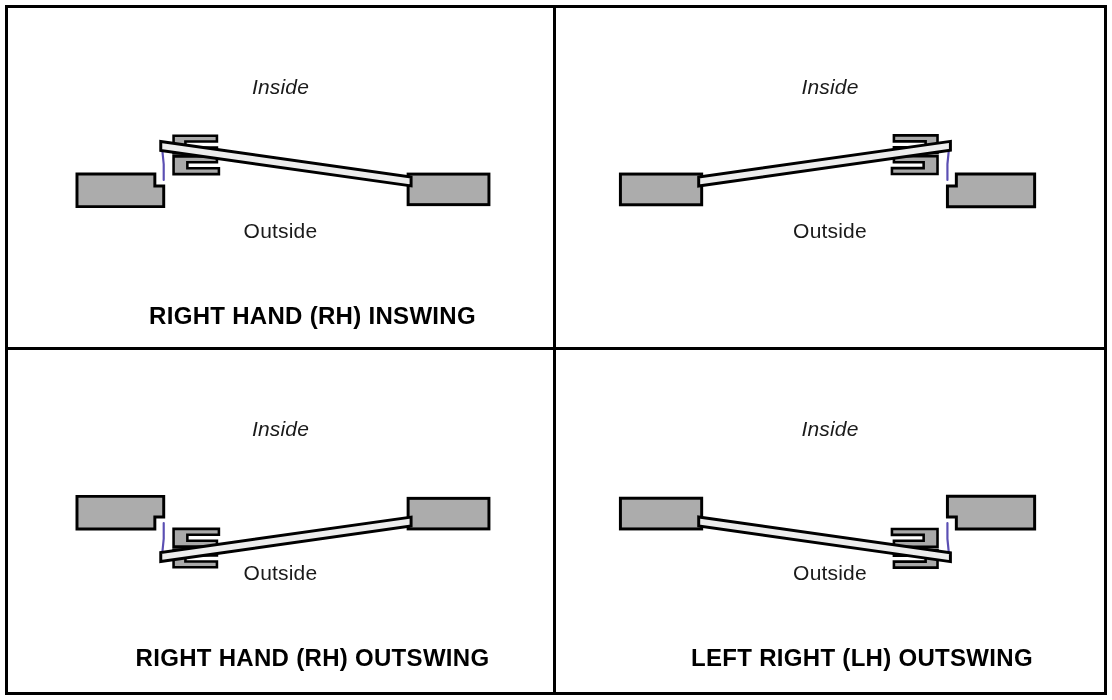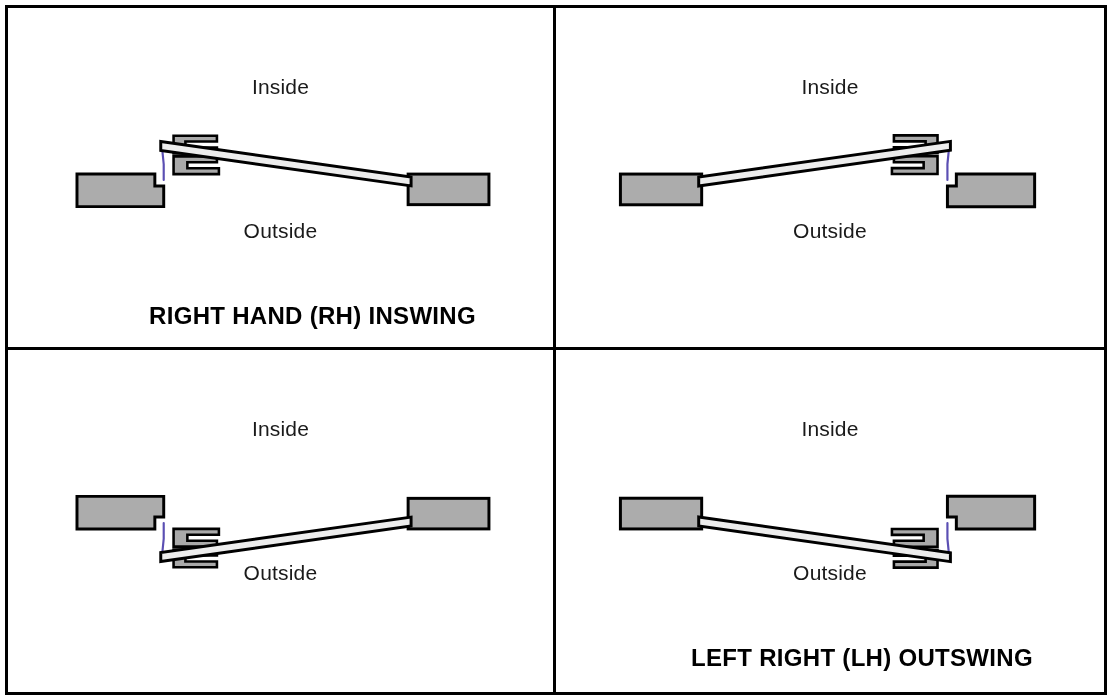--- a/index.html
+++ b/index.html
@@ -52,21 +52,21 @@
     left: 0;
     width: 100%;
     text-align: center;
     color: #1a1a1a;
     font-size: 21px;
     font-weight: 400;
     letter-spacing: 0.2px;
     line-height: 1;
     white-space: nowrap;
   }
-  .lbl-inside  { top: 68px; }
+  .lbl-inside  { top: 68px; font-style: italic; }
   .lbl-outside { top: 212px; }
 
   .caption {
     position: absolute;
     left: 0;
     width: 100%;
     text-align: center;
     top: 296px;
     color: #000000;
     font-size: 24px;
@@ -177,20 +177,21 @@
               <path d="M156,136 L158,156 L158,172" fill="none" stroke="#5B4FB3" stroke-width="2.2" stroke-linecap="round"></path>
             </g>
             <g>
               <path d="M155,133 L409,169 L409,178 L155,142 Z" fill="#EDEDED" stroke="#000000" stroke-width="3" stroke-linejoin="miter"></path>
             </g>
           </g>
         </svg>
       </div>
       <div class="lbl lbl-inside">Inside</div>
       <div class="lbl lbl-outside">Outside</div>
+      <div class="caption">RIGHT HAND (RH) OUTSWING</div>
     </div>
 
     <div class="cell flip-hv">
       <div class="draw">
         <svg viewBox="0 0 553 345" preserveAspectRatio="xMidYMid meet">
           <g class="art">
             <g>
               <path d="M70,166 L149,166 L149,178 L158,178 L158,199 L70,199 Z" fill="#ACACAC" stroke="#000000" stroke-width="3" stroke-linejoin="miter"></path>
             </g>
             <g>

